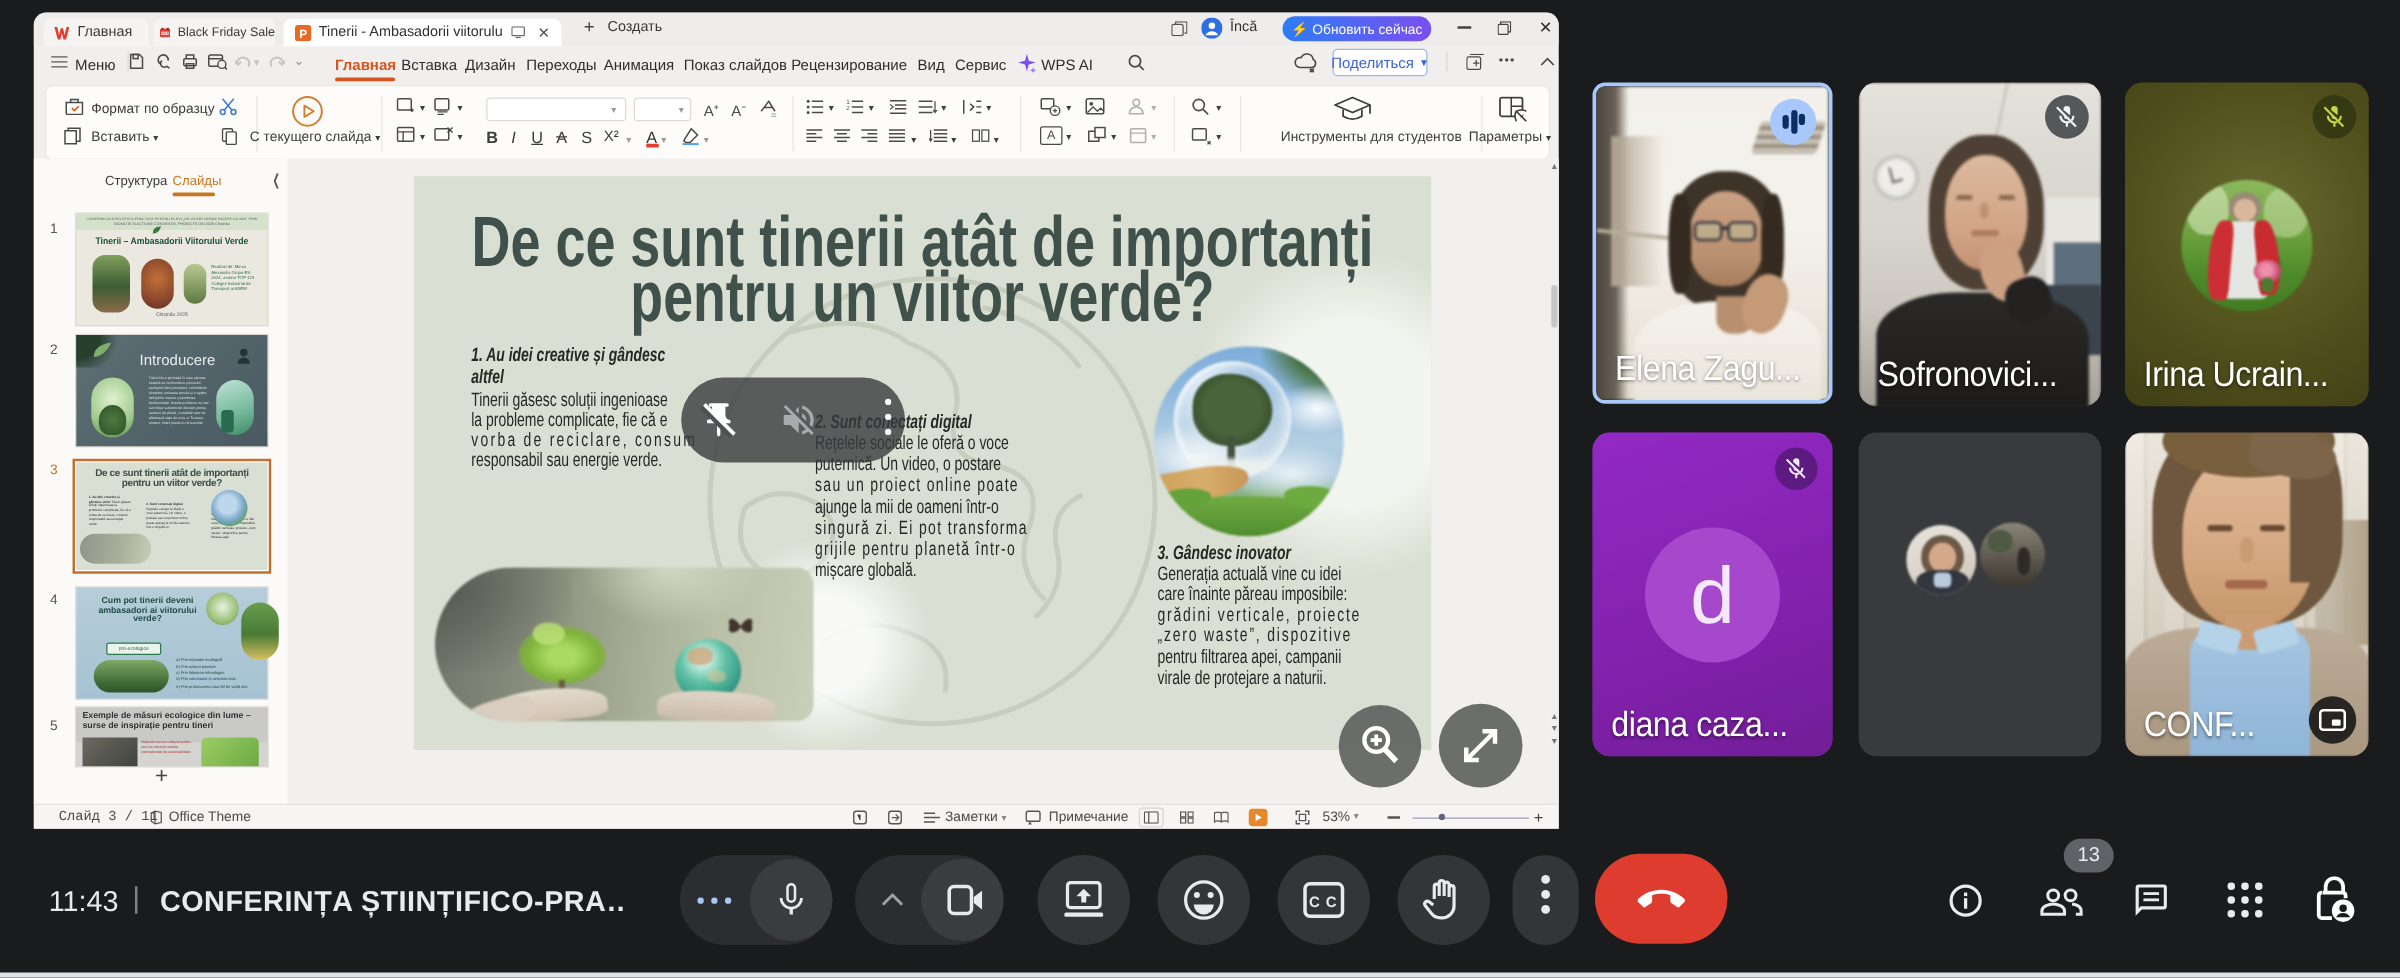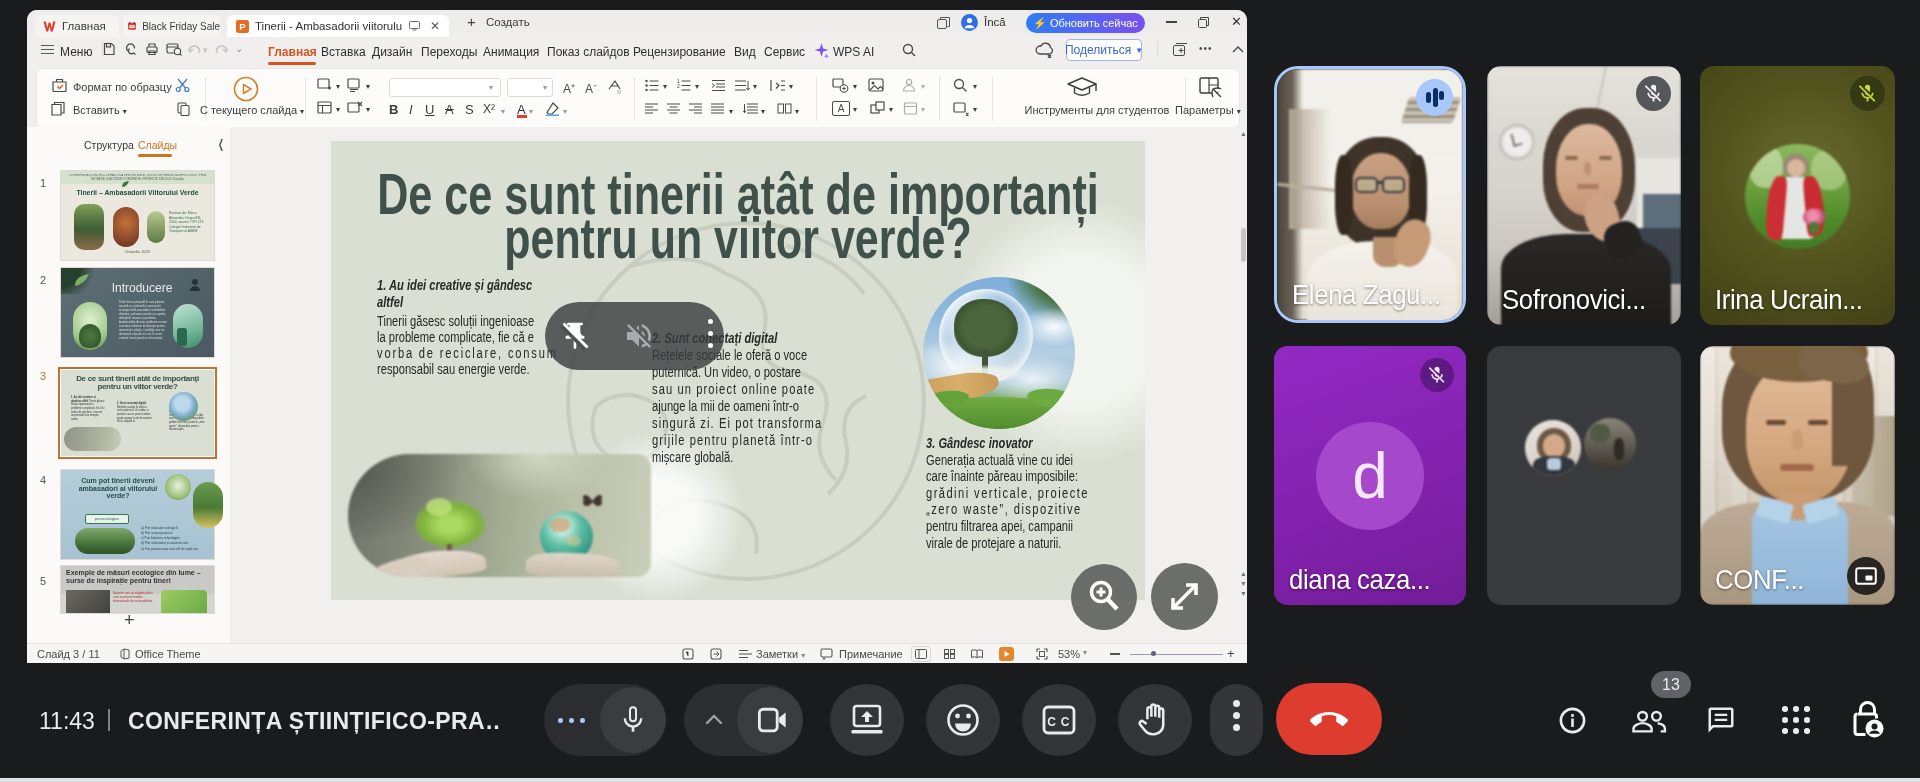--- a/index.html
+++ b/index.html
@@ -391,21 +391,21 @@
     <div class="abs" style="left:34px;top:439px;width:153px;height:47px;background:#d4d4d2;box-shadow:0 0 0 1px #dcdad2;overflow:hidden;">
       <div class="abs" style="left:0;top:0;width:153px;height:28px;background:#c9c9c7;"></div>
       <div class="abs" style="left:5px;top:3px;width:143px;font-size:7px;font-weight:bold;color:#333;line-height:1.1;">Exemple de măsuri ecologice din lume – surse de inspirație pentru tineri</div>
       <div class="abs" style="left:5px;top:24px;width:44px;height:34px;background:linear-gradient(135deg,#6a6a62,#3c3c38);"></div>
       <div class="abs" style="left:52px;top:26px;width:44px;height:20px;font-size:2.8px;color:#a33;line-height:1.4;">Națiunile care au adoptat politici verzi au devenit modele internaționale de sustenabilitate</div>
       <div class="abs" style="left:100px;top:24px;width:46px;height:32px;background:linear-gradient(135deg,#9ccc65,#66a63e);border-radius:4px;"></div>
     </div>
     <div class="abs" style="left:97px;top:483px;font-size:18px;color:#444;">+</div>
   </div>
   <div id="statusbar" class="abs" style="left:0;top:633px;width:1220px;height:20px;background:#f6f5f4;border-top:1px solid #e4e2e0;font-size:11px;color:#4a4a4a;">
-    <div class="abs" style="left:10px;top:4px;">Слайд 3 / 11</div>
+    <div class="abs" style="left:20px;top:4px;font-family:Liberation Mono, monospace;">Слайд 3 / 11</div>
     <svg class="abs" style="left:92px;top:4px;" width="12" height="12" viewBox="0 0 12 12">
         <path d="M2 3 l3 -2 5 1 v8 l-5 1 -3 -2 z" fill="none" stroke="#555" stroke-width="1"></path>
         <path d="M5 1 v10" stroke="#555" stroke-width="1"></path>
       </svg>
     <div class="abs" style="left:108px;top:4px;">Office Theme</div>
 
     <svg class="abs" style="left:655px;top:4px;" width="12" height="12" viewBox="0 0 12 12">
         <rect x="1" y="1" width="10" height="10" rx="2" fill="none" stroke="#555" stroke-width="1.1"></rect>
         <path d="M4 4 h2 v4" stroke="#555" stroke-width="1"></path>
       </svg>
@@ -559,21 +559,21 @@
     <svg style="position:absolute;left:16px;top:16px;" width="35" height="35" viewBox="0 0 35 35">
         <path d="M6 29 L29 6" stroke="#fff" stroke-width="3.6"></path>
         <path d="M19 6 h10 v10" fill="none" stroke="#fff" stroke-width="3.6"></path>
         <path d="M16 29 h-10 v-10" fill="none" stroke="#fff" stroke-width="3.6"></path>
       </svg>
   </div>
 </div>
 
 <div id="tiles">
 
-  <div class="tile" style="left:1274px;top:66px;width:192px;height:257px;border:3px solid #a8c7fa;border-radius:24px;">
+  <div class="tile" style="left:1274px;top:66px;width:192px;height:257px;border:3px solid #a8c7fa;border-radius:10px;">
     <div class="abs" style="left:0;top:0;width:100%;height:100%;background:linear-gradient(180deg,#f2f0ea 0%,#f4f1ec 45%,#ece7dd 75%,#e2dccf 100%);filter:blur(1.2px);">
 
       <div class="abs" style="left:0;top:0;width:26px;height:100%;background:linear-gradient(90deg,#4a443c,#6b6257 60%,rgba(107,98,87,0));"></div>
       <div class="abs" style="left:12px;top:40px;width:42px;height:120px;background:linear-gradient(90deg,#b4a795,rgba(180,167,149,0));"></div>
 
       <div class="abs" style="left:128px;top:28px;width:52px;height:26px;background:repeating-linear-gradient(180deg,#c8c2b6 0 4px,#988f80 4px 7px);transform:skewX(-18deg);border-radius:3px;"></div>
 
       <div class="abs" style="left:0px;top:118px;width:80px;height:3px;background:#b9ae9c;transform:rotate(6deg);"></div>
 
       <div class="abs" style="left:58px;top:68px;width:92px;height:110px;background:#3e3328;border-radius:46% 46% 40% 40%;"></div>

